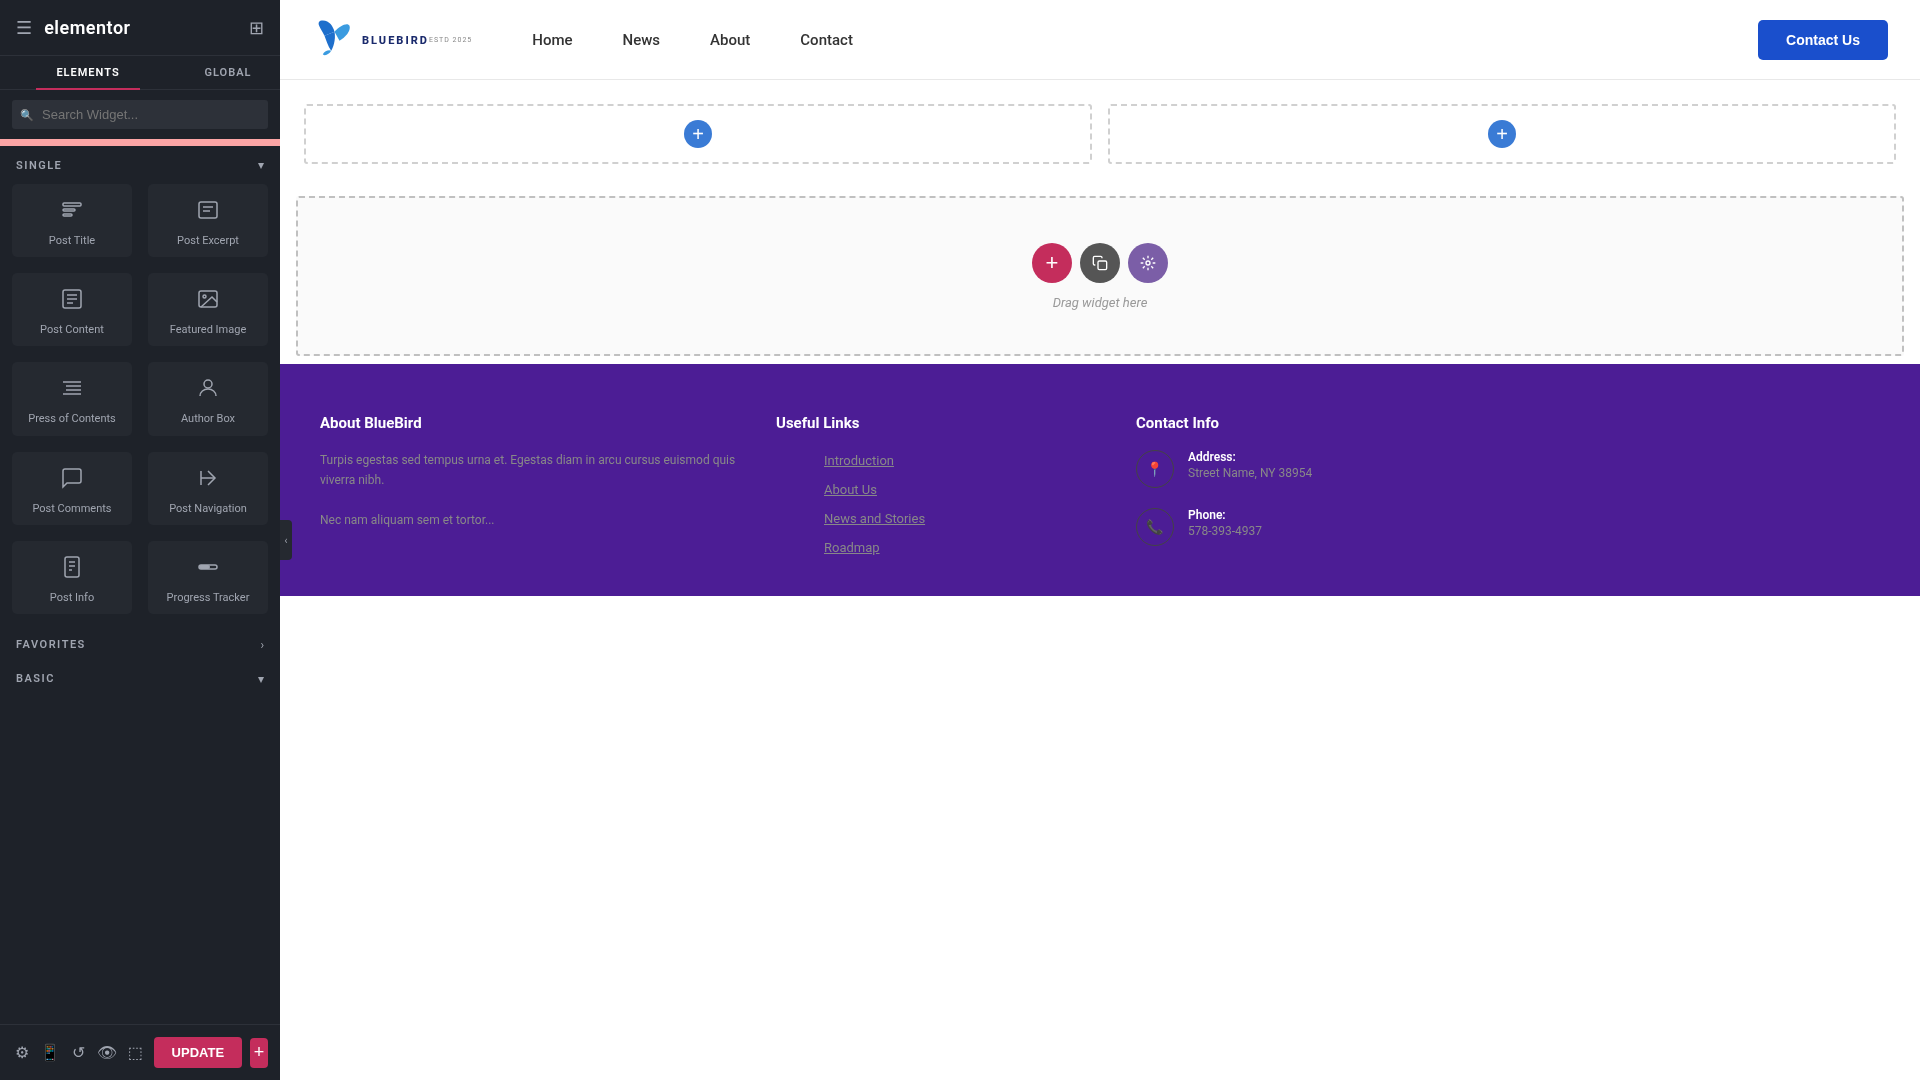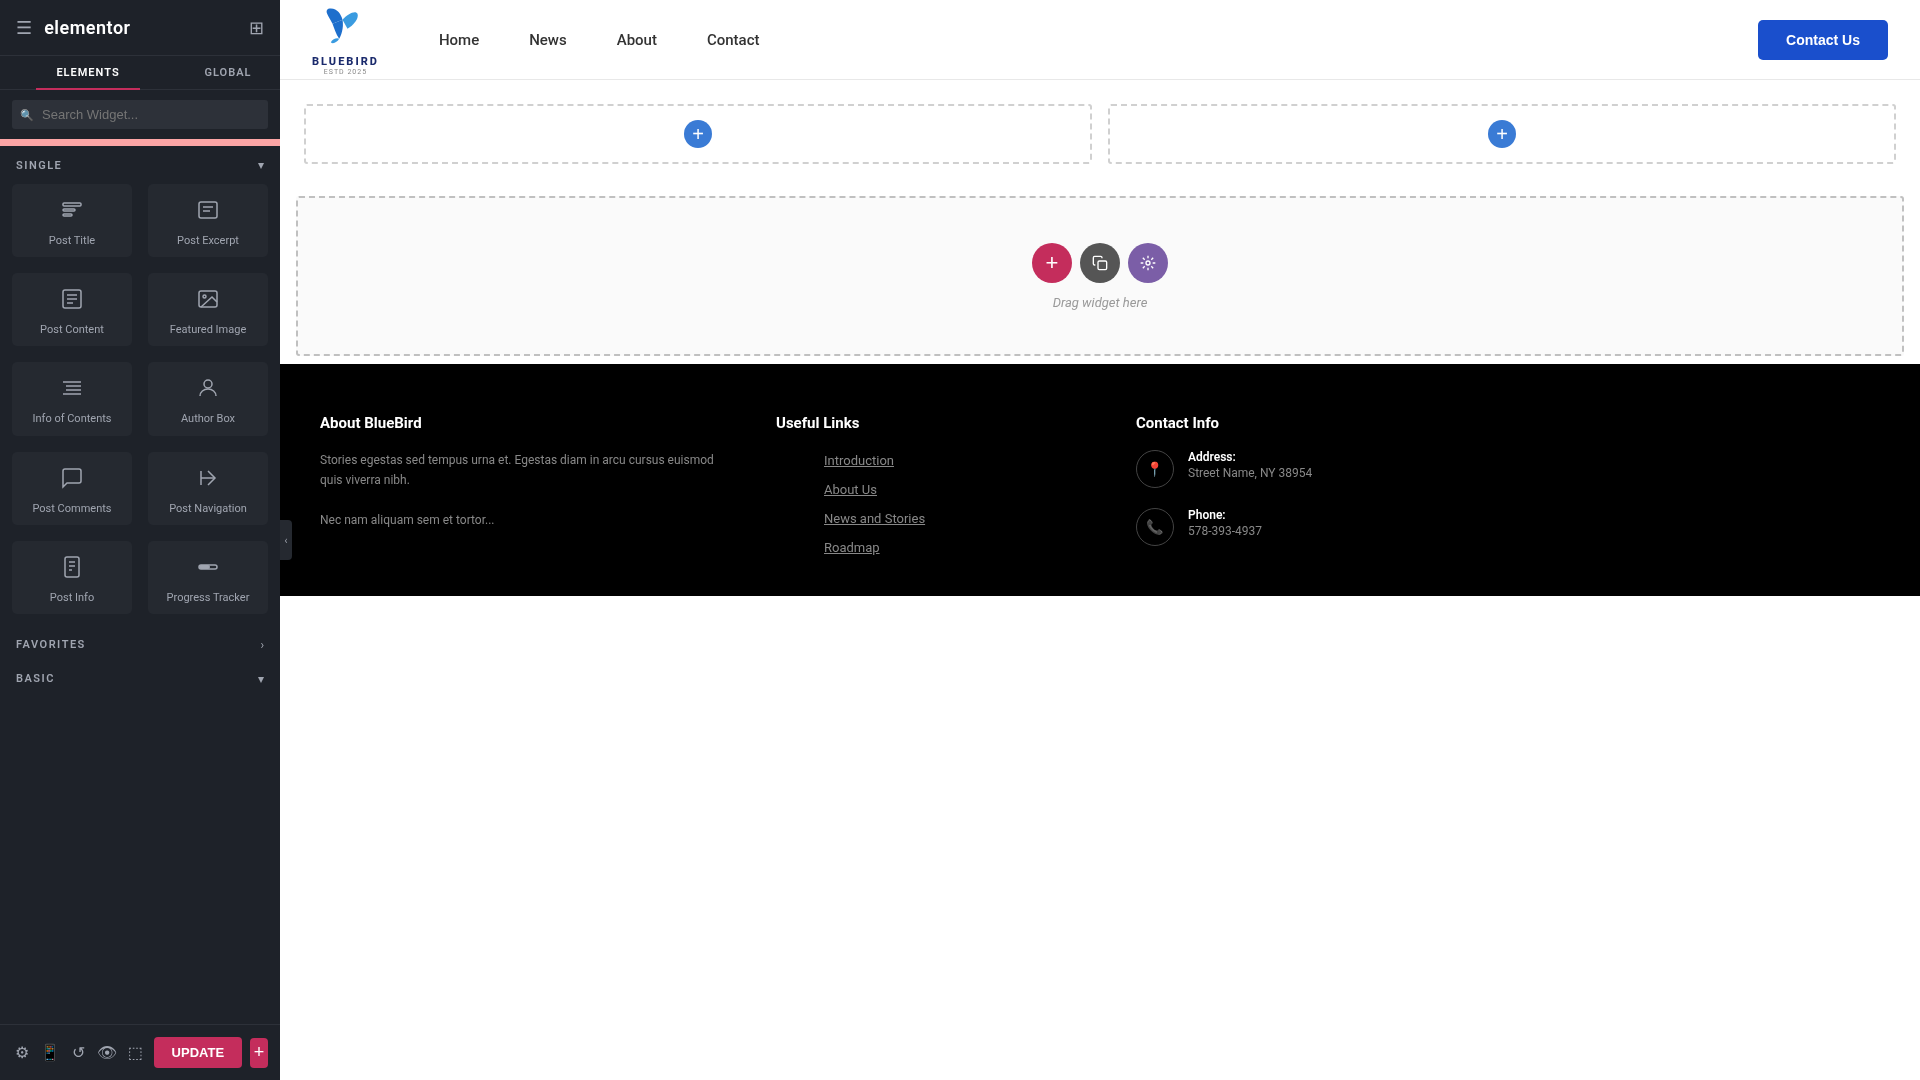--- a/index.html
+++ b/index.html
@@ -258,21 +258,20 @@
       height: 80px;
       display: flex;
       align-items: center;
       padding: 0 32px;
       border-bottom: 1px solid #e8e8e8;
       flex-shrink: 0;
     }
 
     .site-logo {
       display: flex;
-      flex-direction: column;
       align-items: center;
       margin-right: 60px;
     }
 
     .logo-bird {
       width: 50px;
       height: 50px;
     }
 
     .logo-text {
@@ -419,21 +418,21 @@
     }
 
     .drag-text {
       font-size: 13px;
       color: #999;
       font-style: italic;
     }
 
     
     .site-footer {
-      background: #000000;
+      background: #4c1d95;
       padding: 50px 40px 30px;
       flex-shrink: 0;
     }
 
     .footer-grid {
       display: grid;
       grid-template-columns: 1.3fr 1fr 1fr 1.2fr;
       gap: 40px;
     }
 
@@ -575,21 +574,21 @@
 
       <div class="widget-item">
         <div class="widget-icon">
           <svg width="24" height="24" viewBox="0 0 24 24" fill="none" stroke="#a0a5b0" stroke-width="1.5">
             <line x1="3" y1="6" x2="21" y2="6"></line>
             <line x1="6" y1="10" x2="21" y2="10"></line>
             <line x1="6" y1="14" x2="21" y2="14"></line>
             <line x1="3" y1="18" x2="21" y2="18"></line>
           </svg>
         </div>
-        <span class="widget-label">Info of Contents</span>
+        <span class="widget-label">Press of Contents</span>
       </div>
 
       <div class="widget-item">
         <div class="widget-icon">
           <svg width="24" height="24" viewBox="0 0 24 24" fill="none" stroke="#a0a5b0" stroke-width="1.5">
             <circle cx="12" cy="8" r="4"></circle>
             <path d="M4 20c0-4 3.6-7 8-7s8 3 8 7"></path>
           </svg>
         </div>
         <span class="widget-label">Author Box</span>
@@ -725,21 +724,21 @@
           </button>
         </div>
         <span class="drag-text">Drag widget here</span>
       </div>
 
       <div class="site-footer">
         <div class="footer-grid">
 
           <div>
             <div class="footer-col-title">About BlueBird</div>
-            <p class="footer-about-text">Stories egestas sed tempus urna et. Egestas diam in arcu cursus euismod quis viverra nibh.</p>
+            <p class="footer-about-text">Turpis egestas sed tempus urna et. Egestas diam in arcu cursus euismod quis viverra nibh.</p>
             <br>
             <p class="footer-about-text">Nec nam aliquam sem et tortor...</p>
           </div>
 
           <div>
             <div class="footer-col-title">Useful Links</div>
             <ul class="footer-links">
               <li><a href="#">Introduction</a></li>
               <li><a href="#">About Us</a></li>
               <li><a href="#">News and Stories</a></li>

